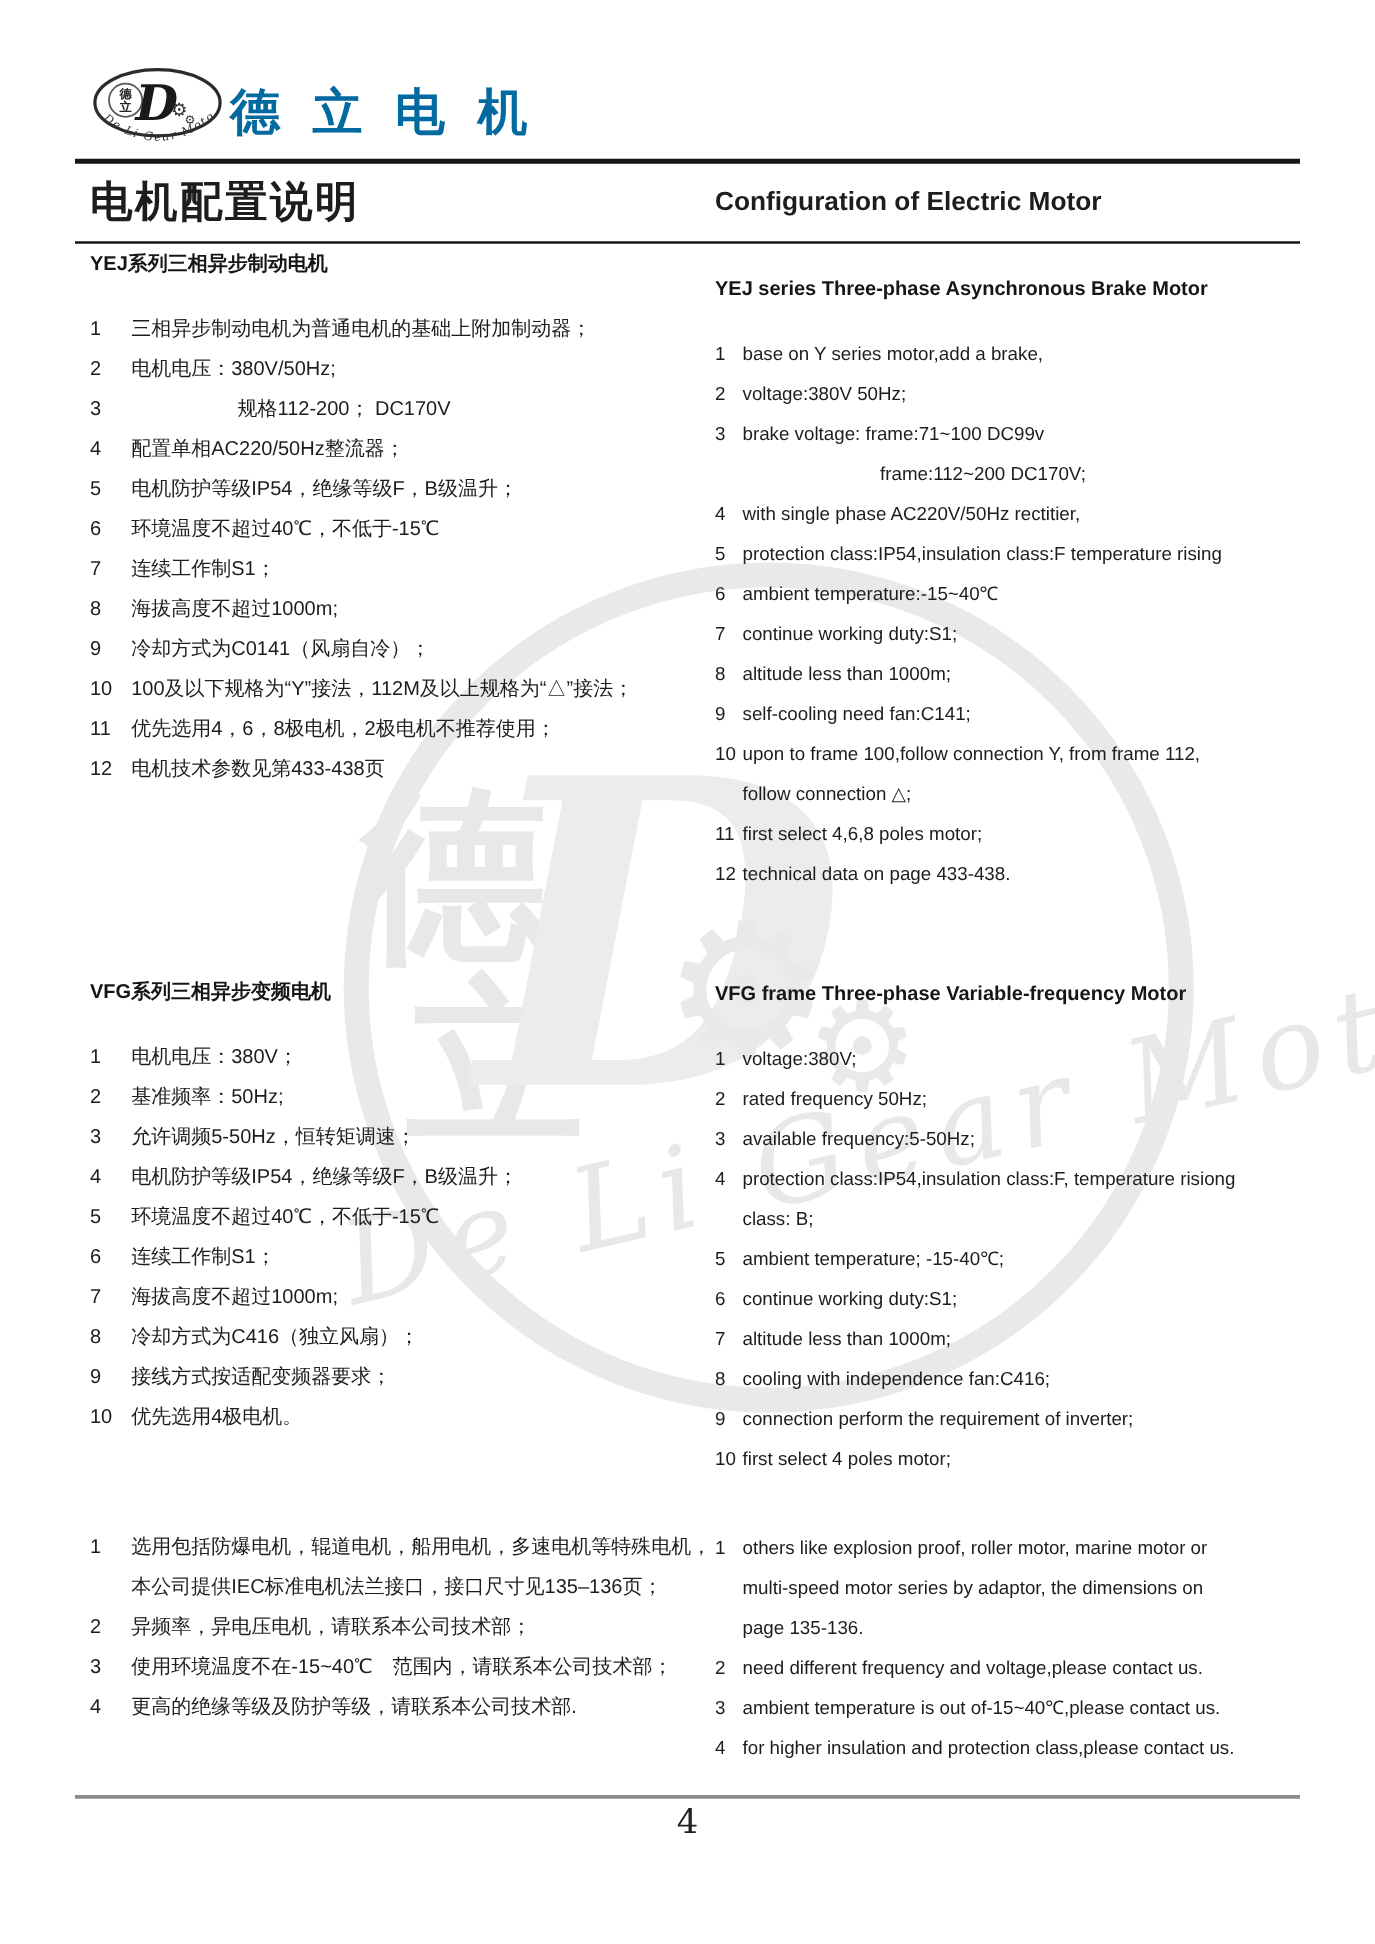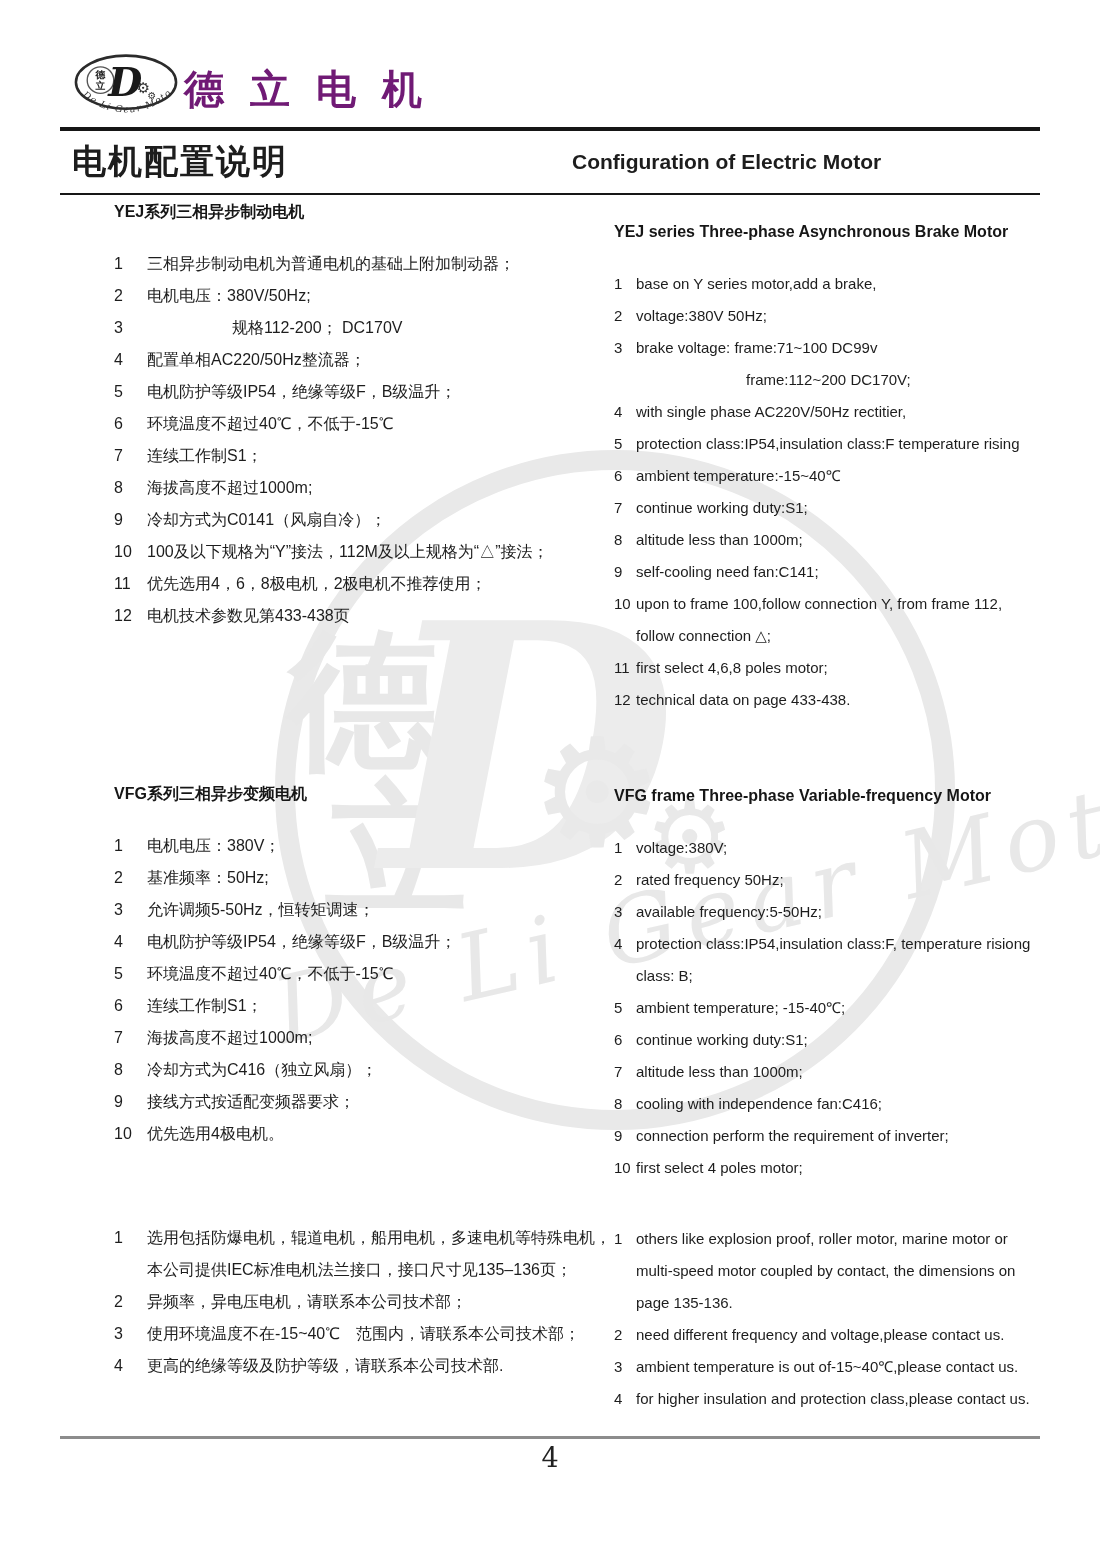--- a/index.html
+++ b/index.html
@@ -4,29 +4,29 @@
 <style>
   html,body{margin:0;padding:0;background:#ffffff;}
   .page{position:relative;width:1100px;height:1555px;background:#fff;overflow:hidden;
         font-family:"Liberation Sans",sans-serif;color:#1d1d1d;}
   
   .wm{position:absolute;top:0;left:0;z-index:0;}
   
   .fg{position:absolute;inset:0;z-index:1;}
   .logo{position:absolute;left:72px;top:52px;}
   .brand{position:absolute;left:184px;top:62px;font-family:"DejaVu Serif",serif;
-         font-weight:bold;font-size:40px;letter-spacing:26px;color:#701a75;white-space:nowrap;}
+         font-weight:bold;font-size:40px;letter-spacing:26px;color:#0369a1;white-space:nowrap;}
   .title-band{position:absolute;left:60px;right:60px;top:127px;
               border-top:4px solid #161616;border-bottom:2px solid #161616;
               display:grid;grid-template-columns:500px 1fr;align-items:center;
               padding:8px 0 8px 12px;}
   .title-zh{font-size:34px;font-weight:bold;letter-spacing:2px;}
   .title-en{font-size:21px;font-weight:bold;}
   
-  .col{position:absolute;margin-left:42px;}
+  .col{position:absolute;}
   .col-left{left:72px;top:196px;width:486px;height:1240px;font-size:16px;}
   .col-right{left:572px;top:216px;width:500px;height:1220px;font-size:15px;}
   .sec{position:absolute;left:0;right:0;}
   .col-left  .sec-0{top:0;}   .col-left  .sec-1{top:582px;}  .col-left  .sec-2{top:1006px;}
   .col-right .sec-0{top:0;}   .col-right .sec-1{top:564px;}  .col-right .sec-2{top:987px;}
   .sec-title{font-weight:bold;line-height:32px;margin:0;white-space:nowrap;
              font-size:16px;color:#161616;}
   .items{list-style:none;margin:20px 0 0 0;padding:0;}
   .item{display:flex;align-items:flex-start;}
   .num{flex:0 0 33px;line-height:32px;}
@@ -441,21 +441,21 @@
               </span>
           </li>
         </ol>
       </section>
       <section class="sec sec-2">
         <ol class="items">
           <li class="item">
             <span class="num">1</span>
             <span class="txt">
                 <div class="line">others like explosion proof, roller motor, marine motor or</div>
-                <div class="line cont">multi-speed motor coupled by contact, the dimensions on</div>
+                <div class="line cont">multi-speed motor series by adaptor, the dimensions on</div>
                 <div class="line cont">page 135-136.</div>
               </span>
           </li>
 
           <li class="item">
             <span class="num">2</span>
             <span class="txt">
                 <div class="line">need different frequency and voltage,please contact us.</div>
               </span>
           </li>

